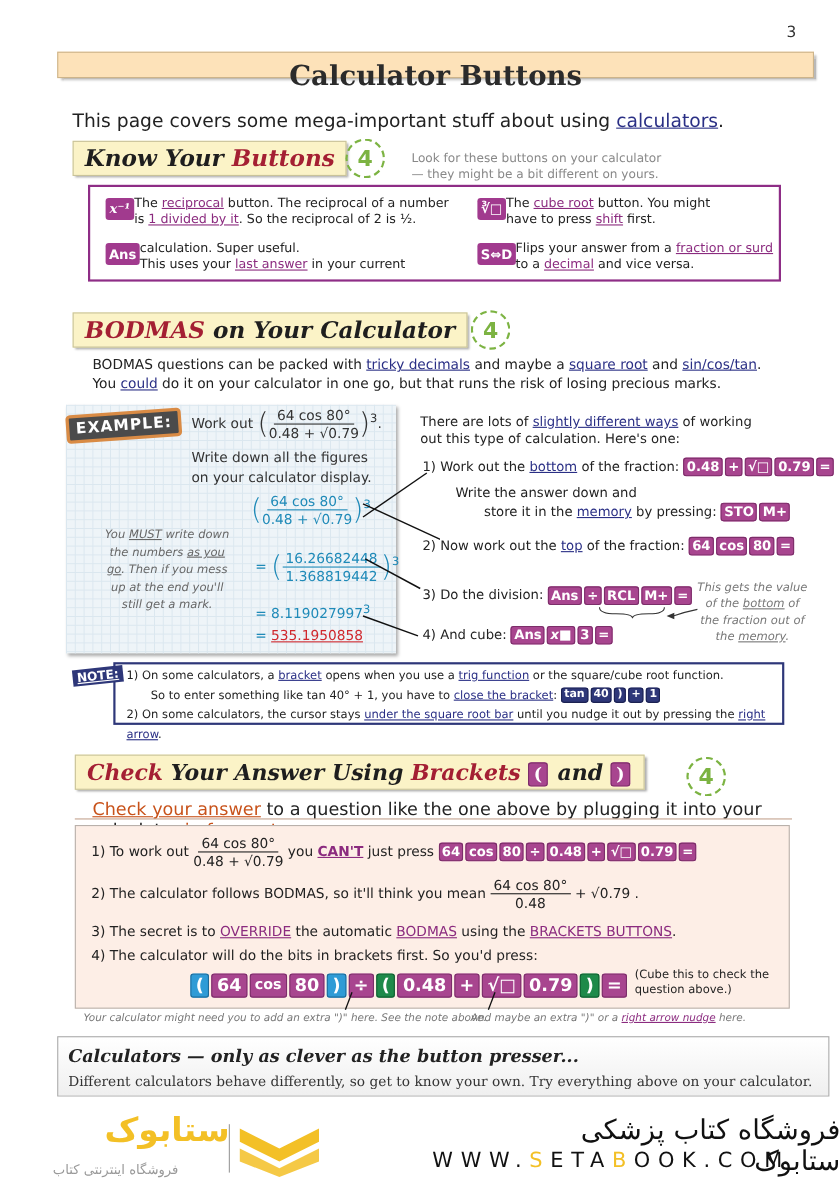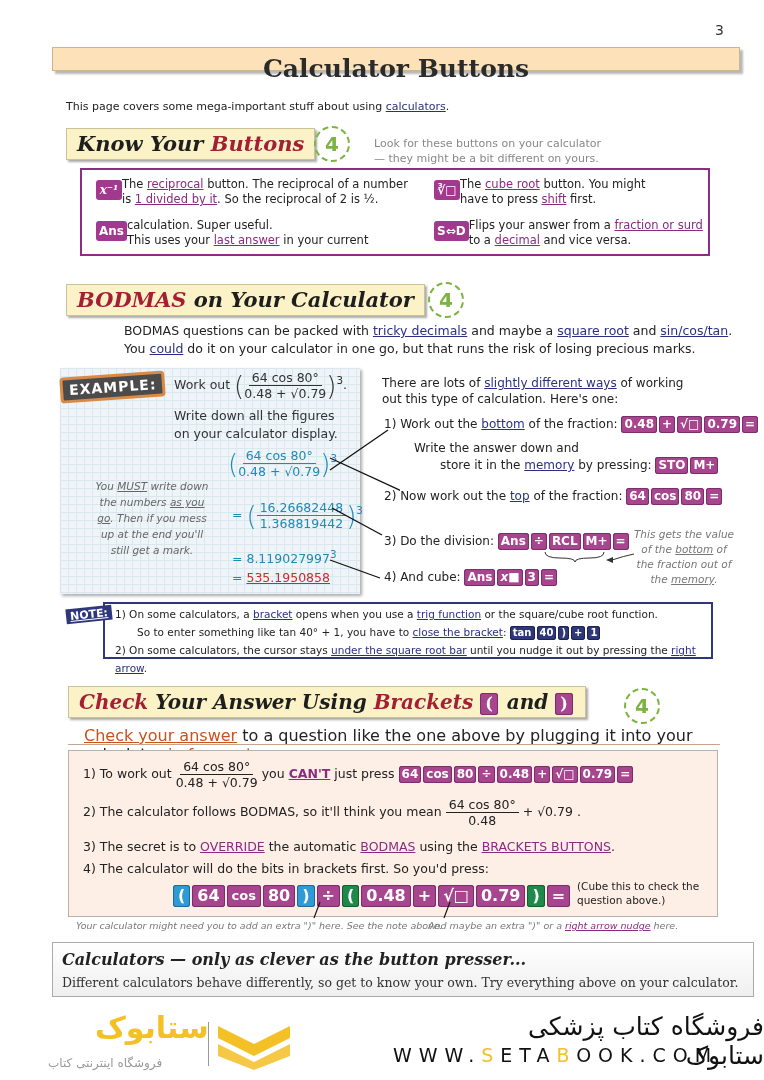--- a/index.html
+++ b/index.html
@@ -13,21 +13,21 @@
   .u-grey { text-decoration: underline; }
 
   
   .page-num { right: 40px; top: 22px; font-size: 14px; color: #333; }
 
   
   .title-banner { left: 52px; top: 47px; width: 688px; height: 24px; background: #fde2b9;
     border: 1px solid #cdb48a; box-shadow: 3px 3px 2px #b9b9b9; text-align: center;
     font-family: "DejaVu Serif", serif; font-weight: bold; font-size: 25px; line-height: 42px; color: #2b2b2b; }
 
-  .intro { left: 66px; top: 100px; font-size: 11px; }
+  .intro { left: 66px; top: 100px; font-size: 17px; }
 
   
   .sec-head { background: #fbf3c7; border: 1px solid #c9c39a; box-shadow: 2px 2px 2px #aaa;
     font-family: "DejaVu Serif", serif; font-weight: bold; font-style: italic; font-size: 21px;
     padding: 0 10px; line-height: 30px; color: #1e1e1e; }
   .sec-head .red { color: #a41f33; }
 
   .grade { width: 36px; height: 36px; border: 2px dashed #7cb342; border-radius: 50%;
     color: #7cb342; font-weight: bold; font-size: 20px; text-align: center; line-height: 32px; }
 
@@ -41,21 +41,21 @@
 
   
   .key { display: inline-block; background: #a8458f; color: #fff; border-radius: 3px; font-weight: bold;
     padding: 0 3px; margin-right: 2px; font-size: 12px; line-height: 17px; height: 17px; vertical-align: middle;
     box-shadow: 0 0 0 1px #7b2e69 inset; }
   .key.blue { background: #2f9bd6; box-shadow: 0 0 0 1px #1e6a98 inset; }
   .key.green { background: #1e8a4a; box-shadow: 0 0 0 1px #125d31 inset; }
   .key.navy { background: #2e3779; box-shadow: 0 0 0 1px #1c2252 inset; }
   .key.big { font-size: 16px; line-height: 22px; height: 22px; padding: 0 5px; }
 
-  .bodmas-text { left: 84px; top: 322px; font-size: 12.5px; line-height: 18px; margin-left: 40px; }
+  .bodmas-text { left: 84px; top: 322px; font-size: 12.5px; line-height: 18px; }
 
   
   .graph { left: 60px; top: 368px; width: 300px; height: 226px; background-color: #eef4f8;
     background-image: linear-gradient(#dbe7ef 1px, transparent 1px), linear-gradient(90deg, #dbe7ef 1px, transparent 1px);
     background-size: 8px 8px; box-shadow: 2px 2px 3px #aaa; }
   .example-tag { left: 60px; top: 374px; background: #4b4b4b; color: #fff; border: 3px solid #d98b45; border-radius: 4px;
     font-weight: bold; font-size: 14px; padding: 2px 6px; transform: rotate(-4deg); letter-spacing: 1px; }
   .ex-text { font-family: "DejaVu Sans", sans-serif; font-size: 12.5px; color: #333; }
   .frac { display: inline-flex; flex-direction: column; align-items: center; vertical-align: middle; }
   .frac .num { border-bottom: 1px solid currentColor; padding: 0 3px; }

